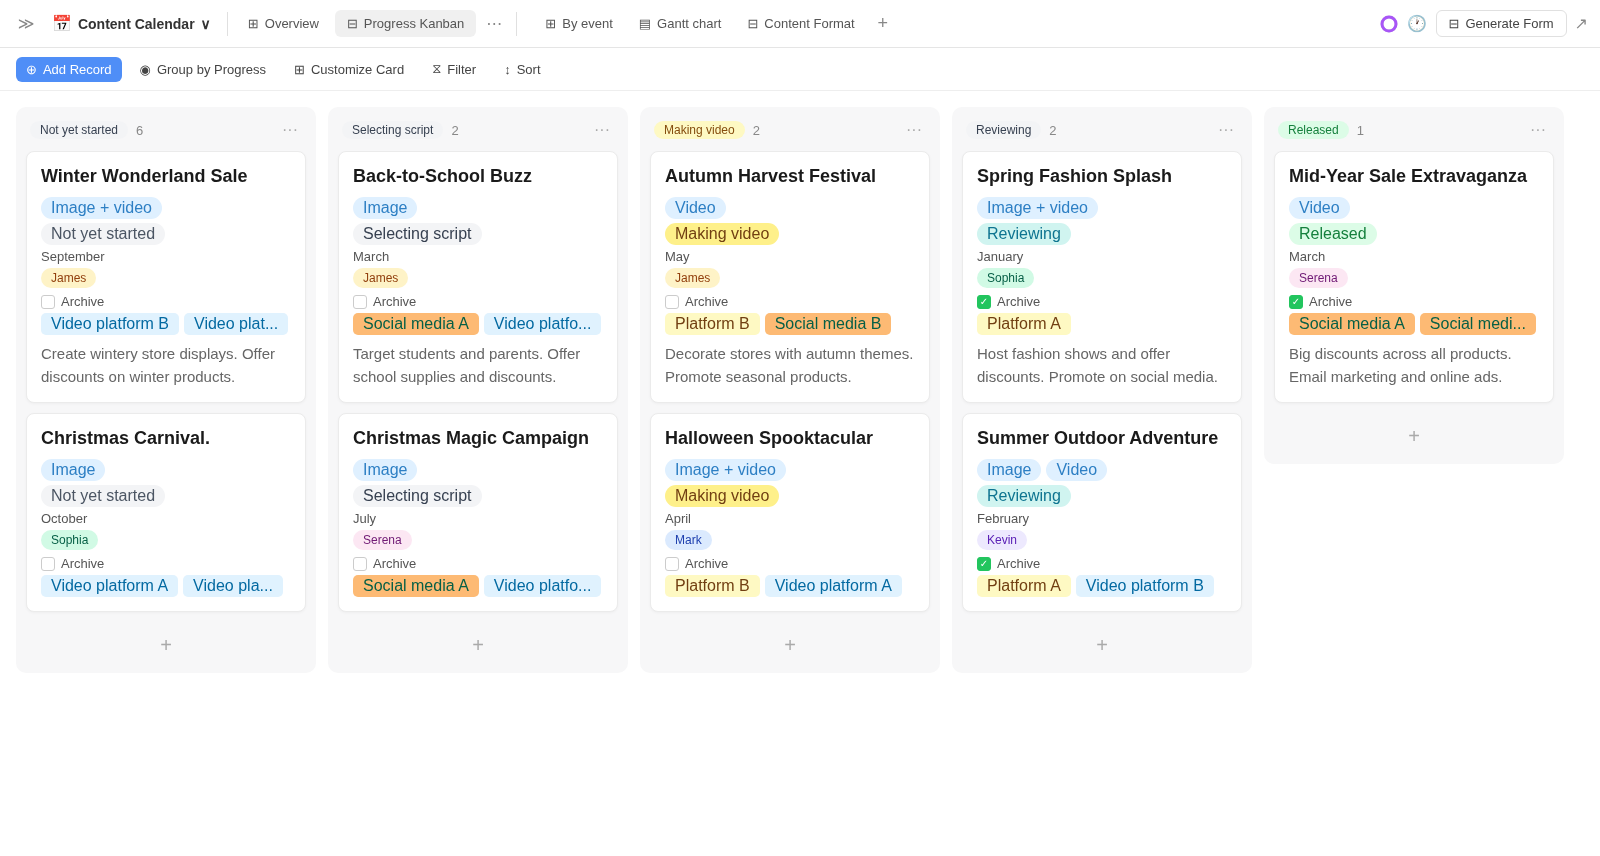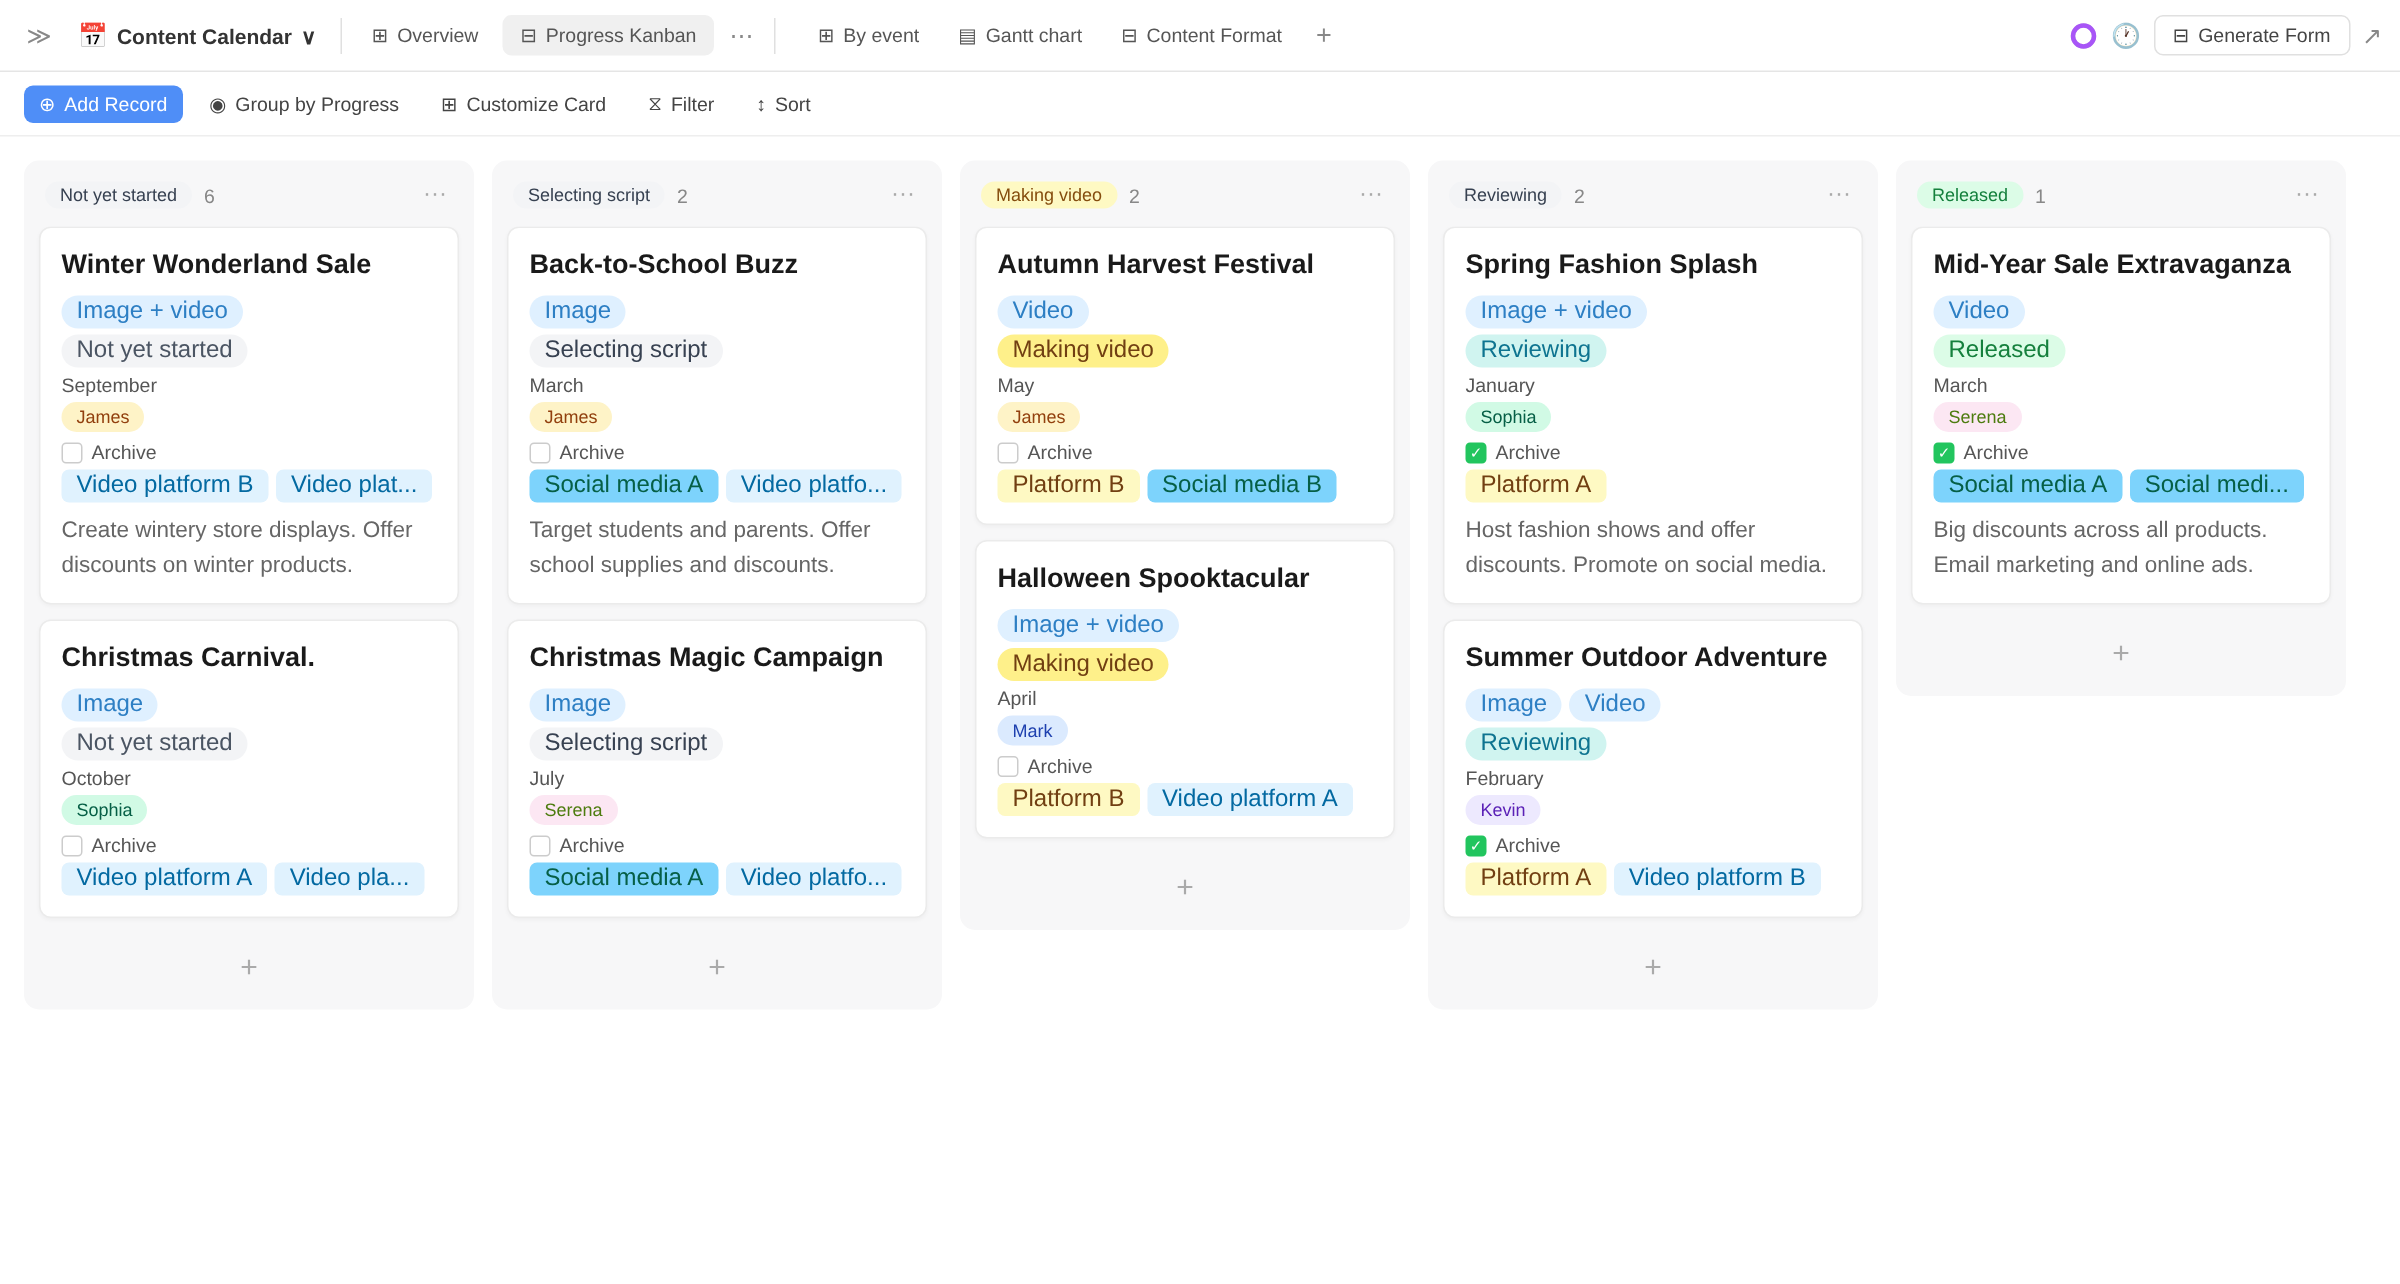--- a/index.html
+++ b/index.html
@@ -45,32 +45,32 @@
     .tag-blue { background: #dff0ff; color: #2d7fc4; }
     .tag-teal { background: #d0f4f0; color: #0e7490; }
     .tag-gray { background: #f3f4f6; color: #4b5563; }
     .tag-making { background: #fef08a; color: #713f12; }
     .tag-released { background: #dcfce7; color: #15803d; }
     .tag-selecting { background: #f3f4f6; color: #374151; }
 
     .person-tag { padding: 3px 10px; border-radius: 12px; font-size: 12px; font-weight: 500; display: inline-block; }
     .person-james { background: #fef3c7; color: #92400e; }
     .person-sophia { background: #d1fae5; color: #065f46; }
-    .person-serena { background: #fce7f3; color: #4d7c0f; }
+    .person-serena { background: #fce7f3; color: #701a75; }
     .person-mark { background: #dbeafe; color: #1e40af; }
     .person-kevin { background: #ede9fe; color: #5b21b6; }
 
     .month-tag { font-size: 13px; color: #555; padding: 0; }
 
     .archive-row { display: flex; align-items: center; gap: 6px; margin: 4px 0; font-size: 13px; color: #555; }
     .checkbox { width: 14px; height: 14px; border: 1.5px solid #ccc; border-radius: 3px; display: inline-flex; align-items: center; justify-content: center; flex-shrink: 0; }
     .checkbox.checked { background: #22c55e; border-color: #22c55e; color: white; font-size: 10px; }
 
     .platform-tags { display: flex; flex-wrap: wrap; gap: 5px; margin-top: 4px; }
-    .platform-tag-social { background: #7dd3fc; color: #065f46; }
+    .platform-tag-social { background: #fdba74; color: #065f46; }
     .platform-tag-platform { background: #fef9c3; color: #713f12; }
     .platform-tag-video { background: #e0f2fe; color: #0369a1; }
 
     .card-description { font-size: 15px; color: #666; margin-top: 8px; line-height: 1.5; }
 
     .add-card-btn { display: flex; align-items: center; justify-content: center; padding: 8px; cursor: pointer; color: #aaa; font-size: 20px; border-radius: 6px; margin: 4px 8px 8px; }
 
     .generate-form-btn { display: flex; align-items: center; gap: 6px; padding: 5px 12px; border-radius: 6px; cursor: pointer; color: #444; font-size: 13px; border: 1px solid #e0e0e0; background: #fff; }
 
     .progress-ring { width: 22px; height: 22px; }
@@ -218,21 +218,21 @@
       </div>
       <div class="cards-container">
         <div class="card"><div class="card-title">Autumn Harvest Festival</div><div class="card-tags">
             <span class="tag tag-blue">Video</span>
           </div><span class="tag tag-making">Making video</span><br><span class="month-tag" style="display: block; margin-top: 4px;">May</span><span class="person-tag person-james" style="display: inline-block; margin-top: 4px;">James</span><div class="archive-row" style="margin-top: 6px;">
             <span class="checkbox"></span>
             <span>Archive</span>
           </div><div class="platform-tags">
             <span class="tag platform-tag-platform" style="border-radius: 5px;">Platform B</span>
             <span class="tag platform-tag-social" style="border-radius: 5px;">Social media B</span>
-          </div></div>
+          </div><div class="card-description">Decorate stores with autumn themes. Promote seasonal products.</div></div>
         <div class="card"><div class="card-title">Halloween Spooktacular</div><div class="card-tags">
             <span class="tag tag-blue">Image + video</span>
           </div><span class="tag tag-making">Making video</span><br><span class="month-tag" style="display: block; margin-top: 4px;">April</span><span class="person-tag person-mark" style="display: inline-block; margin-top: 4px;">Mark</span><div class="archive-row" style="margin-top: 6px;">
             <span class="checkbox"></span>
             <span>Archive</span>
           </div><div class="platform-tags">
             <span class="tag platform-tag-platform" style="border-radius: 5px;">Platform B</span>
             <span class="tag platform-tag-video" style="border-radius: 5px;">Video platform A</span>
           </div></div>
       </div>

